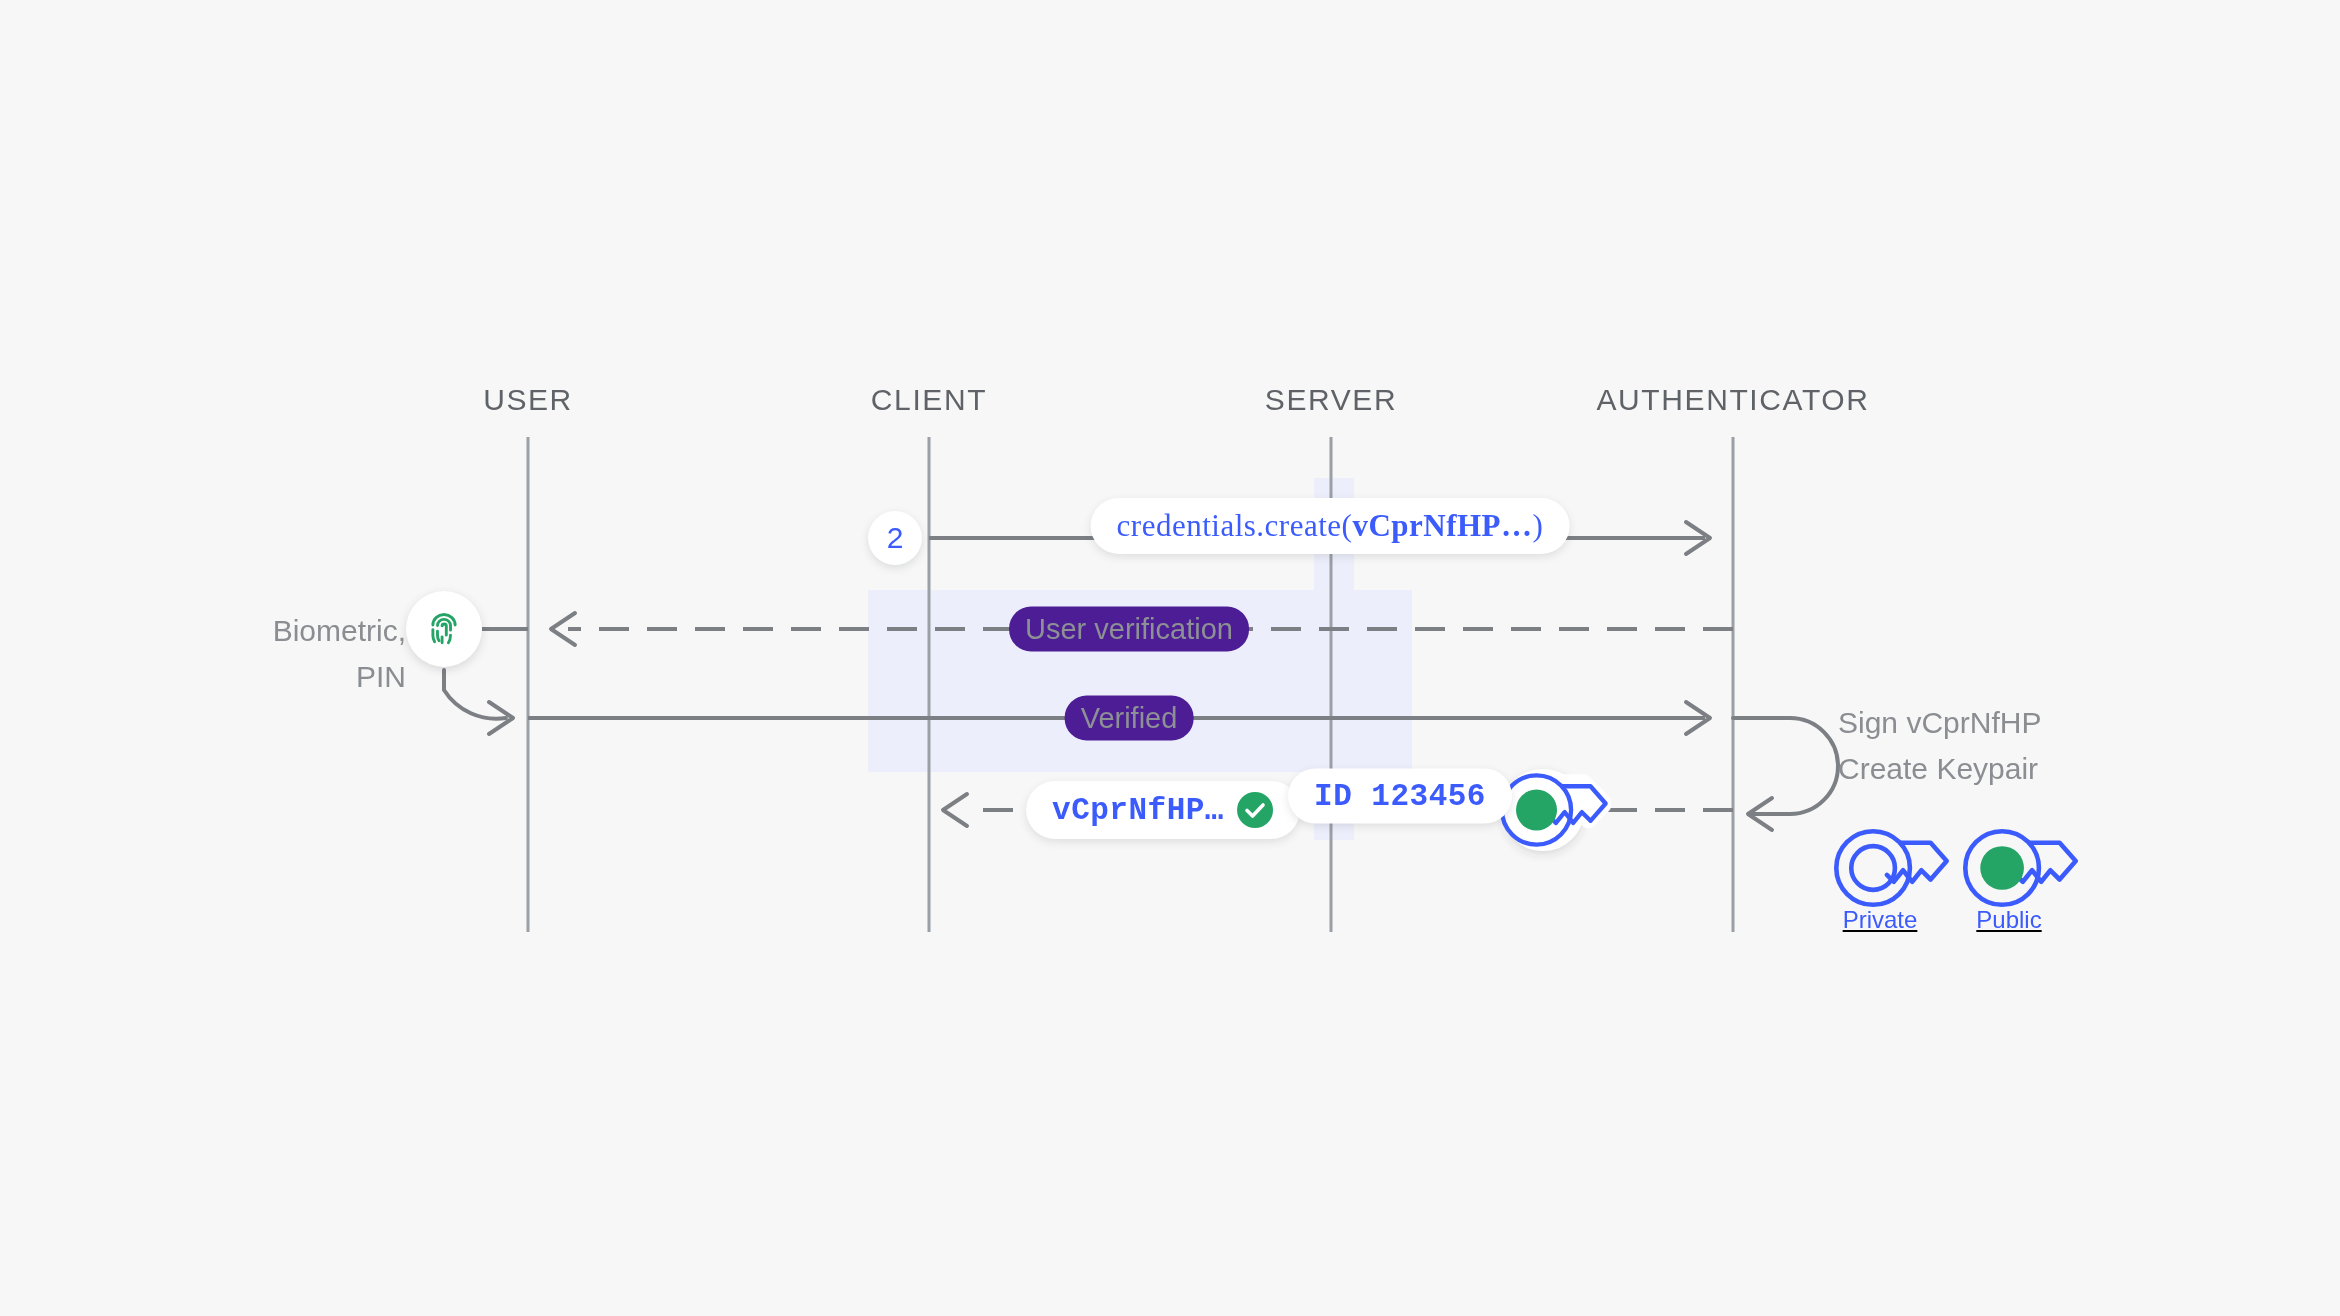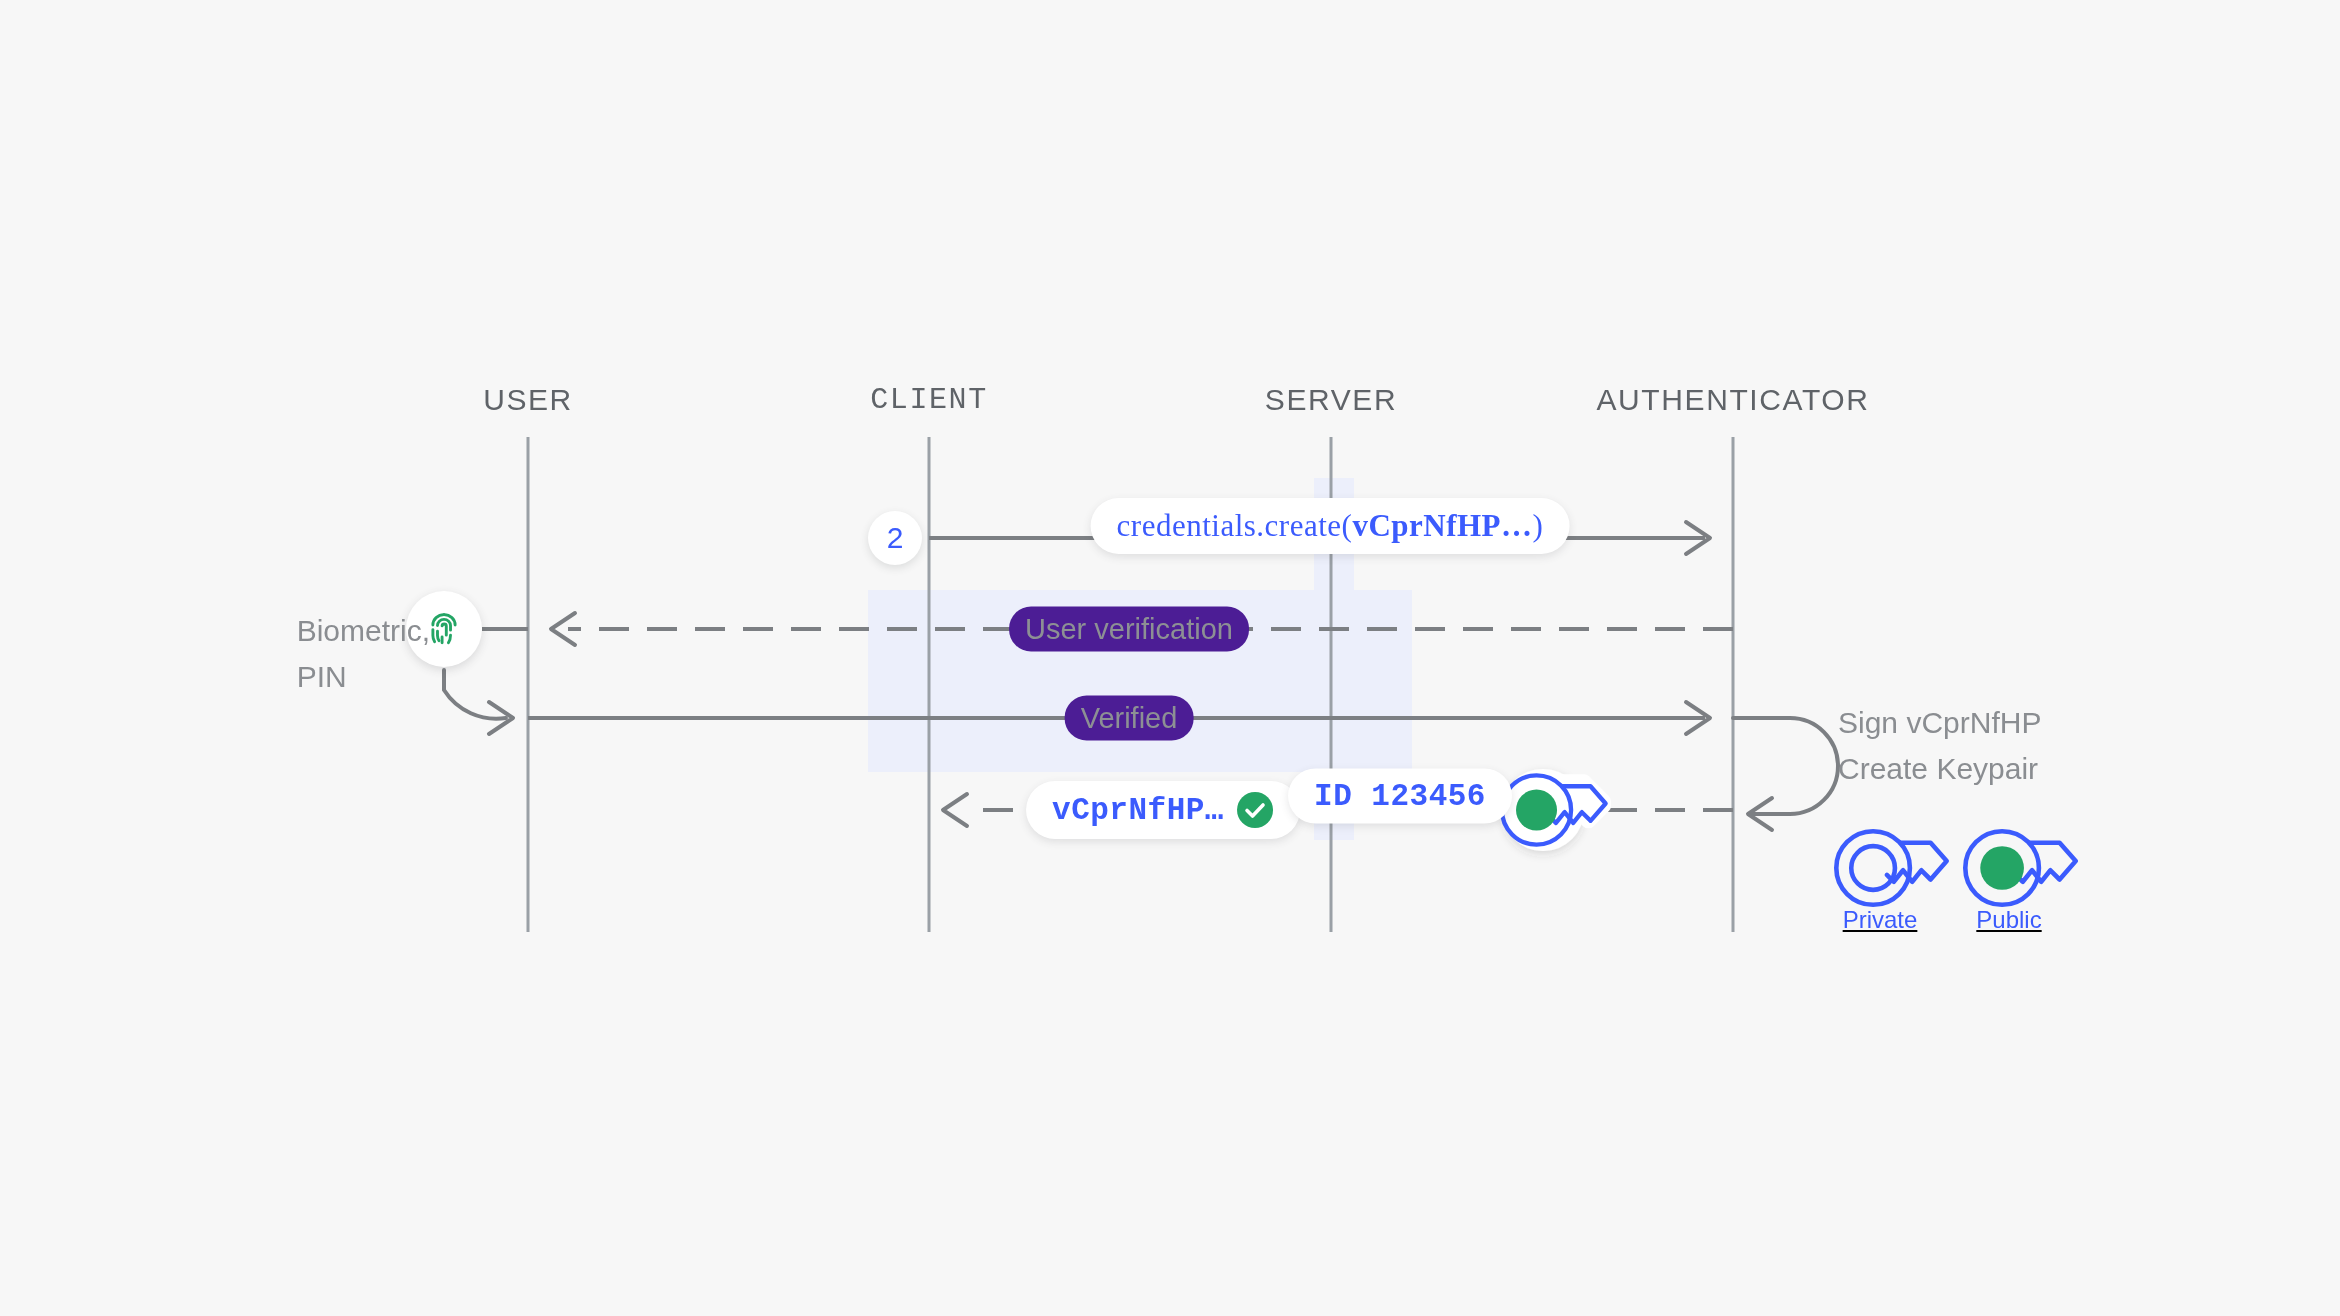--- a/index.html
+++ b/index.html
@@ -93,23 +93,22 @@
   }
   .side-note {
     position: absolute;
     font-size: 30px;
     line-height: 46px;
     color: #8a8d91;
     white-space: pre;
     font-family: "Liberation Sans", sans-serif;
   }
   .side-note.right-align {
-    text-align: left;
+    text-align: right;
     transform: translate(-100%, 0);
-    margin-left: 24px;
   }
   .key-legend {
     position: absolute;
     transform: translateX(-50%);
     display: flex;
     flex-direction: column;
     align-items: center;
     gap: 4px;
     text-decoration: underline;
   }
@@ -188,21 +187,21 @@
       <circle cx="-6" cy="0" r="19" fill="none" stroke="#3b5bfd" stroke-width="4"></circle>
     </g>
     <g transform="translate(2009,868) scale(1.15)">
       <circle cx="-6" cy="0" r="32" fill="none" stroke="#3b5bfd" stroke-width="4"></circle>
       <path d="M 18 -22 L 44 -22 L 58 -6 L 44 10 L 36 2 L 28 12 L 20 2 L 12 12 L 6 6" fill="none" stroke="#3b5bfd" stroke-width="4" stroke-linejoin="round" stroke-linecap="round"></path>
       <circle cx="-6" cy="0" r="19" fill="#24a565"></circle>
     </g>
   </svg>
 
   <div class="lane-title" style="left:528px; top:383px;">USER</div>
-  <div class="lane-title" style="left:929px; top:383px;font-family:Liberation Mono, monospace;">CLIENT</div>
+  <div class="lane-title" style="left:929px; top:383px;">CLIENT</div>
   <div class="lane-title" style="left:1331px; top:383px;">SERVER</div>
   <div class="lane-title" style="left:1733px; top:383px;">AUTHENTICATOR</div>
 
   <div class="step-badge" style="left:895px; top:538px;">2</div>
 
   <div class="pill" style="left:1330px; top:526px;font-family:Liberation Serif, serif;">
     <span style="display:flex; align-items:baseline;">
       <span>credentials.create(</span>
         <span class="mono-bold">vCprNfHP…</span>
         <span>)</span>

